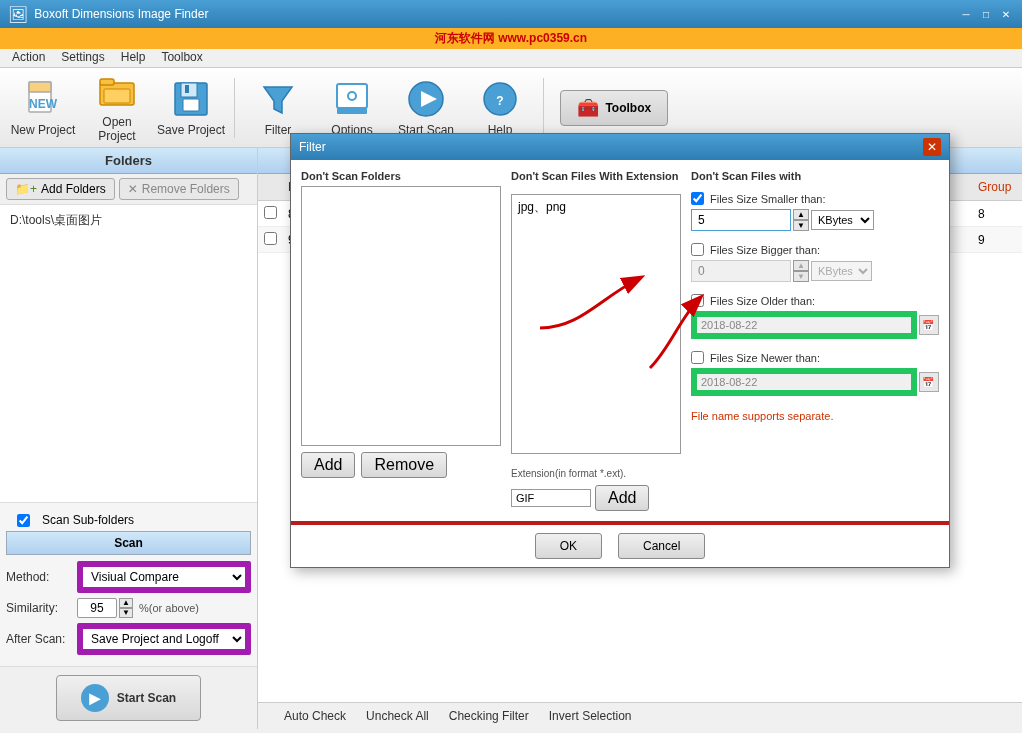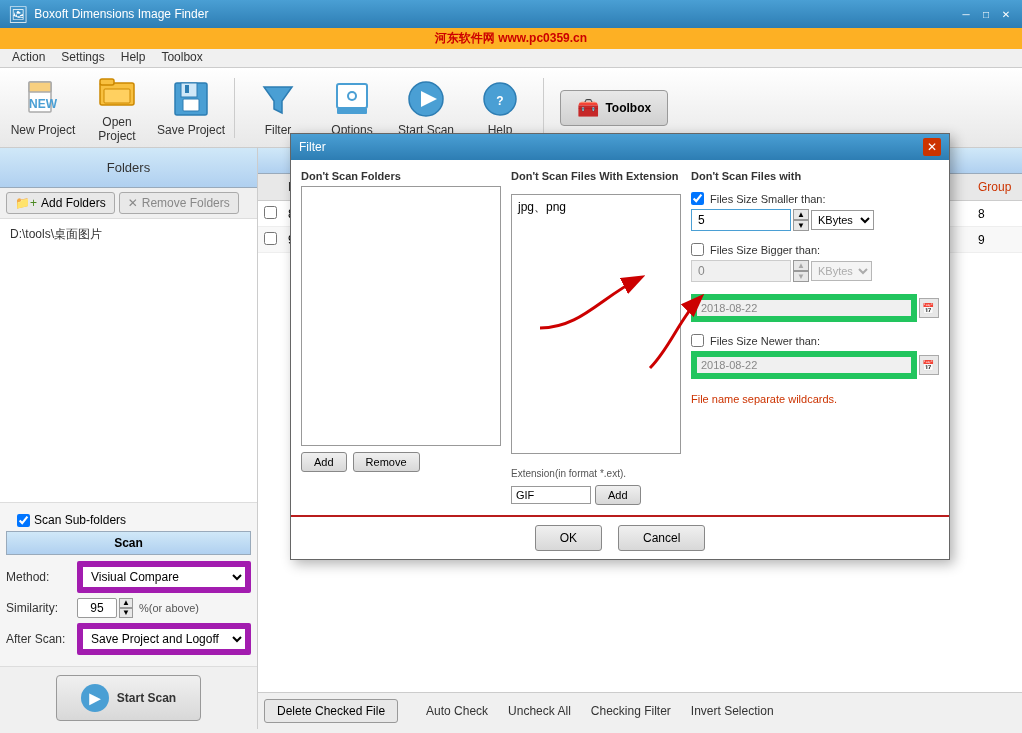--- a/index.html
+++ b/index.html
@@ -106,22 +106,22 @@
     .left-panel {
       width: 265px;
       border-right: 1px solid #ccc;
       background: #f5f5f5;
       display: flex;
       flex-direction: column;
     }
     .panel-header {
       background: linear-gradient(to bottom, #d0e8f8, #b0d0f0);
       border-bottom: 1px solid #9ab;
-      padding: 12px 8px;
-      font-weight: normal;
+      padding: 5px 8px;
+      font-weight: bold;
       font-size: 13px;
       text-align: center;
       color: #333;
     }
     .folders-toolbar {
       display: flex;
       align-items: center;
       gap: 4px;
       padding: 4px 6px;
       border-bottom: 1px solid #ddd;
@@ -150,21 +150,21 @@
       font-size: 12px;
       color: #333;
     }
 
     .scan-options {
       padding: 6px;
     }
     .checkbox-row {
       display: flex;
       align-items: center;
-      gap: 4px;
+      gap: 12px;
       padding: 4px 11px;
     }
     .scan-section-header {
       background: linear-gradient(to bottom, #d0e8f8, #b0d0f0);
       padding: 4px 8px;
       font-weight: bold;
       text-align: center;
       border: 1px solid #9ab;
       margin-bottom: 6px;
       font-size: 12px;
@@ -401,21 +401,21 @@
       border: 1px solid #999;
       padding: 2px 4px;
       font-size: 11px;
     }
     .dialog-btn {
       padding: 3px 12px;
       border: 1px solid #888;
       background: linear-gradient(to bottom, #f0f0f0, #d8d8d8);
       border-radius: 3px;
       cursor: pointer;
-      font-size: 11px;
+      font-size: 16px;
     }
     .col-btn-row {
       display: flex;
       gap: 6px;
       margin-top: 6px;
     }
 
     
     .right-section-title {
       font-size: 11px;
@@ -487,21 +487,21 @@
       font-size: 11px;
       color: #cc3300;
       margin-top: 2px;
       margin-bottom: 8px;
     }
     .dialog-footer {
       display: flex;
       justify-content: center;
       gap: 16px;
       padding: 8px;
-      border-top: 2px solid #b91c1c;
+      border-top: 4px solid #b91c1c;
     }
     .footer-btn {
       padding: 5px 24px;
       border: 1px solid #888;
       background: linear-gradient(to bottom, #f0f0f0, #d8d8d8);
       border-radius: 3px;
       cursor: pointer;
       font-size: 12px;
     }
 
@@ -710,21 +710,20 @@
         <div class="td td-folder">D:\tools\桌面图片\800</div>
         <div class="td td-dims">800 * 601</div>
         <div class="td td-size">63 KB</div>
         <div class="td td-datetime">2018-08-13 09:52:29</div>
         <div class="td td-sim">98.6%</div>
         <div class="td td-group">9</div>
       </div>
     </div>
 
     <div class="bottom-bar">
-      <button class="bottom-bar-btn">Delete Checked File</button>
       <div class="bottom-actions">
         <span class="action-link">Auto Check</span>
         <span class="action-link">Uncheck All</span>
         <span class="action-link">Checking Filter</span>
         <span class="action-link">Invert Selection</span>
       </div>
     </div>
   </div>
 </div>
 
@@ -794,39 +793,43 @@
               <button class="num-spin-btn" disabled="">▲</button>
               <button class="num-spin-btn" disabled="">▼</button>
             </div>
             <select class="unit-select" disabled="" style="color:#888; background:#f0f0f0;">
               <option>KBytes</option>
             </select>
           </div>
         </div>
 
         <div>
+          <div class="filter-row">
+            <input type="checkbox" class="filter-checkbox" id="cb3" style="">
+            <label for="cb3" class="filter-label">Files Size Older than:</label>
+          </div>
           <div class="filter-input-row">
             <input type="text" class="date-input" value="2018-08-22" disabled="" style="">
             <button class="date-btn">📅</button>
           </div>
         </div>
 
         <div>
           <div class="filter-row">
             <input type="checkbox" class="filter-checkbox" id="cb4" style="">
             <label for="cb4" class="filter-label">Files Size Newer than:</label>
           </div>
           <div class="filter-input-row">
             <input type="text" class="date-input" value="2018-08-22" disabled="" style="">
             <button class="date-btn">📅</button>
           </div>
         </div>
 
 
-        <div class="wildcard-note">File name separate wildcards.</div>
+        <div class="wildcard-note">File name supports separate.</div>
       </div>
     </div>
 
     <div class="dialog-footer">
       <button class="footer-btn">OK</button>
       <button class="footer-btn">Cancel</button>
     </div>
   </div>
 
   <svg style="position:absolute; top:200px; left:520px; pointer-events:none;" width="200" height="120">

